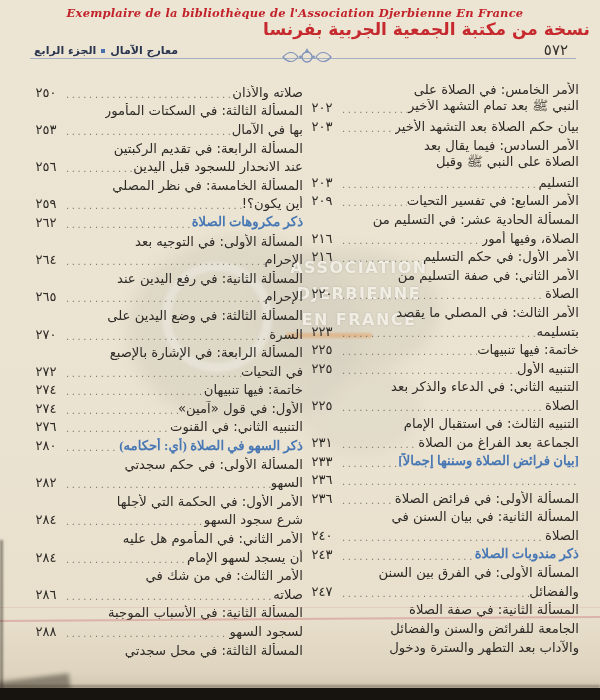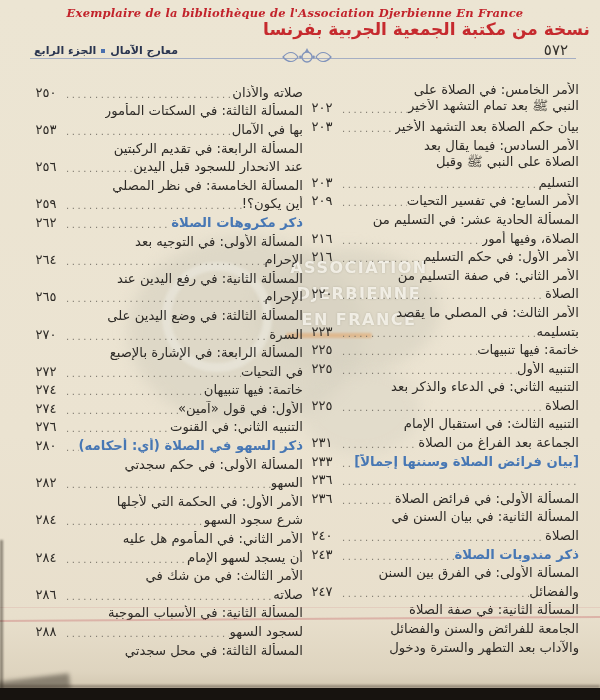--- a/index.html
+++ b/index.html
@@ -34,21 +34,21 @@
   
   .col{position:absolute;width:272px;direction:rtl;}
   .col-right{left:307px;top:80px;}
   .col-left{left:31px;top:83px;}
   .line{height:18.6px;display:flex;align-items:center;overflow:hidden;font-size:13.2px;}
   .line .t{white-space:nowrap;overflow:hidden;}
   .line .dots{flex:1;min-width:6px;overflow:hidden;white-space:nowrap;direction:ltr;
               font-size:10px;letter-spacing:2.6px;color:#6d695f;opacity:.85;padding:0 5px;
               transform:translateY(2px);}
   .line .num{flex-shrink:0;min-width:30px;font-size:13px;color:#2e2b27;text-align:center;direction:ltr;}
-  .line.accent .t{color:#4777b4;font-weight:bold;}
+  .line.accent .t{color:#4777b4;font-weight:bold;font-family:Liberation Serif, serif;}
   
   .scanline1{position:absolute;top:607px;left:0;right:0;height:1px;background:rgba(205,130,130,.18);}
   .scanline2{position:absolute;top:618px;left:0;right:0;height:1.5px;background:rgba(203,118,118,.42);
              transform:rotate(-.4deg);}
   .bottom-band{position:absolute;bottom:0;left:0;right:0;height:12px;background:#17130f;}
   .bottom-fade{position:absolute;bottom:12px;left:0;right:0;height:3px;background:rgba(70,60,48,.45);filter:blur(1px);}
   .corner-curl{position:absolute;left:-8px;bottom:6px;width:78px;height:16px;background:#4a4338;
                opacity:.55;transform:rotate(-7deg);filter:blur(2px);}
   .edge-left{position:absolute;left:0;top:540px;bottom:10px;width:3px;background:rgba(45,38,30,.5);filter:blur(1px);}
 </style>

